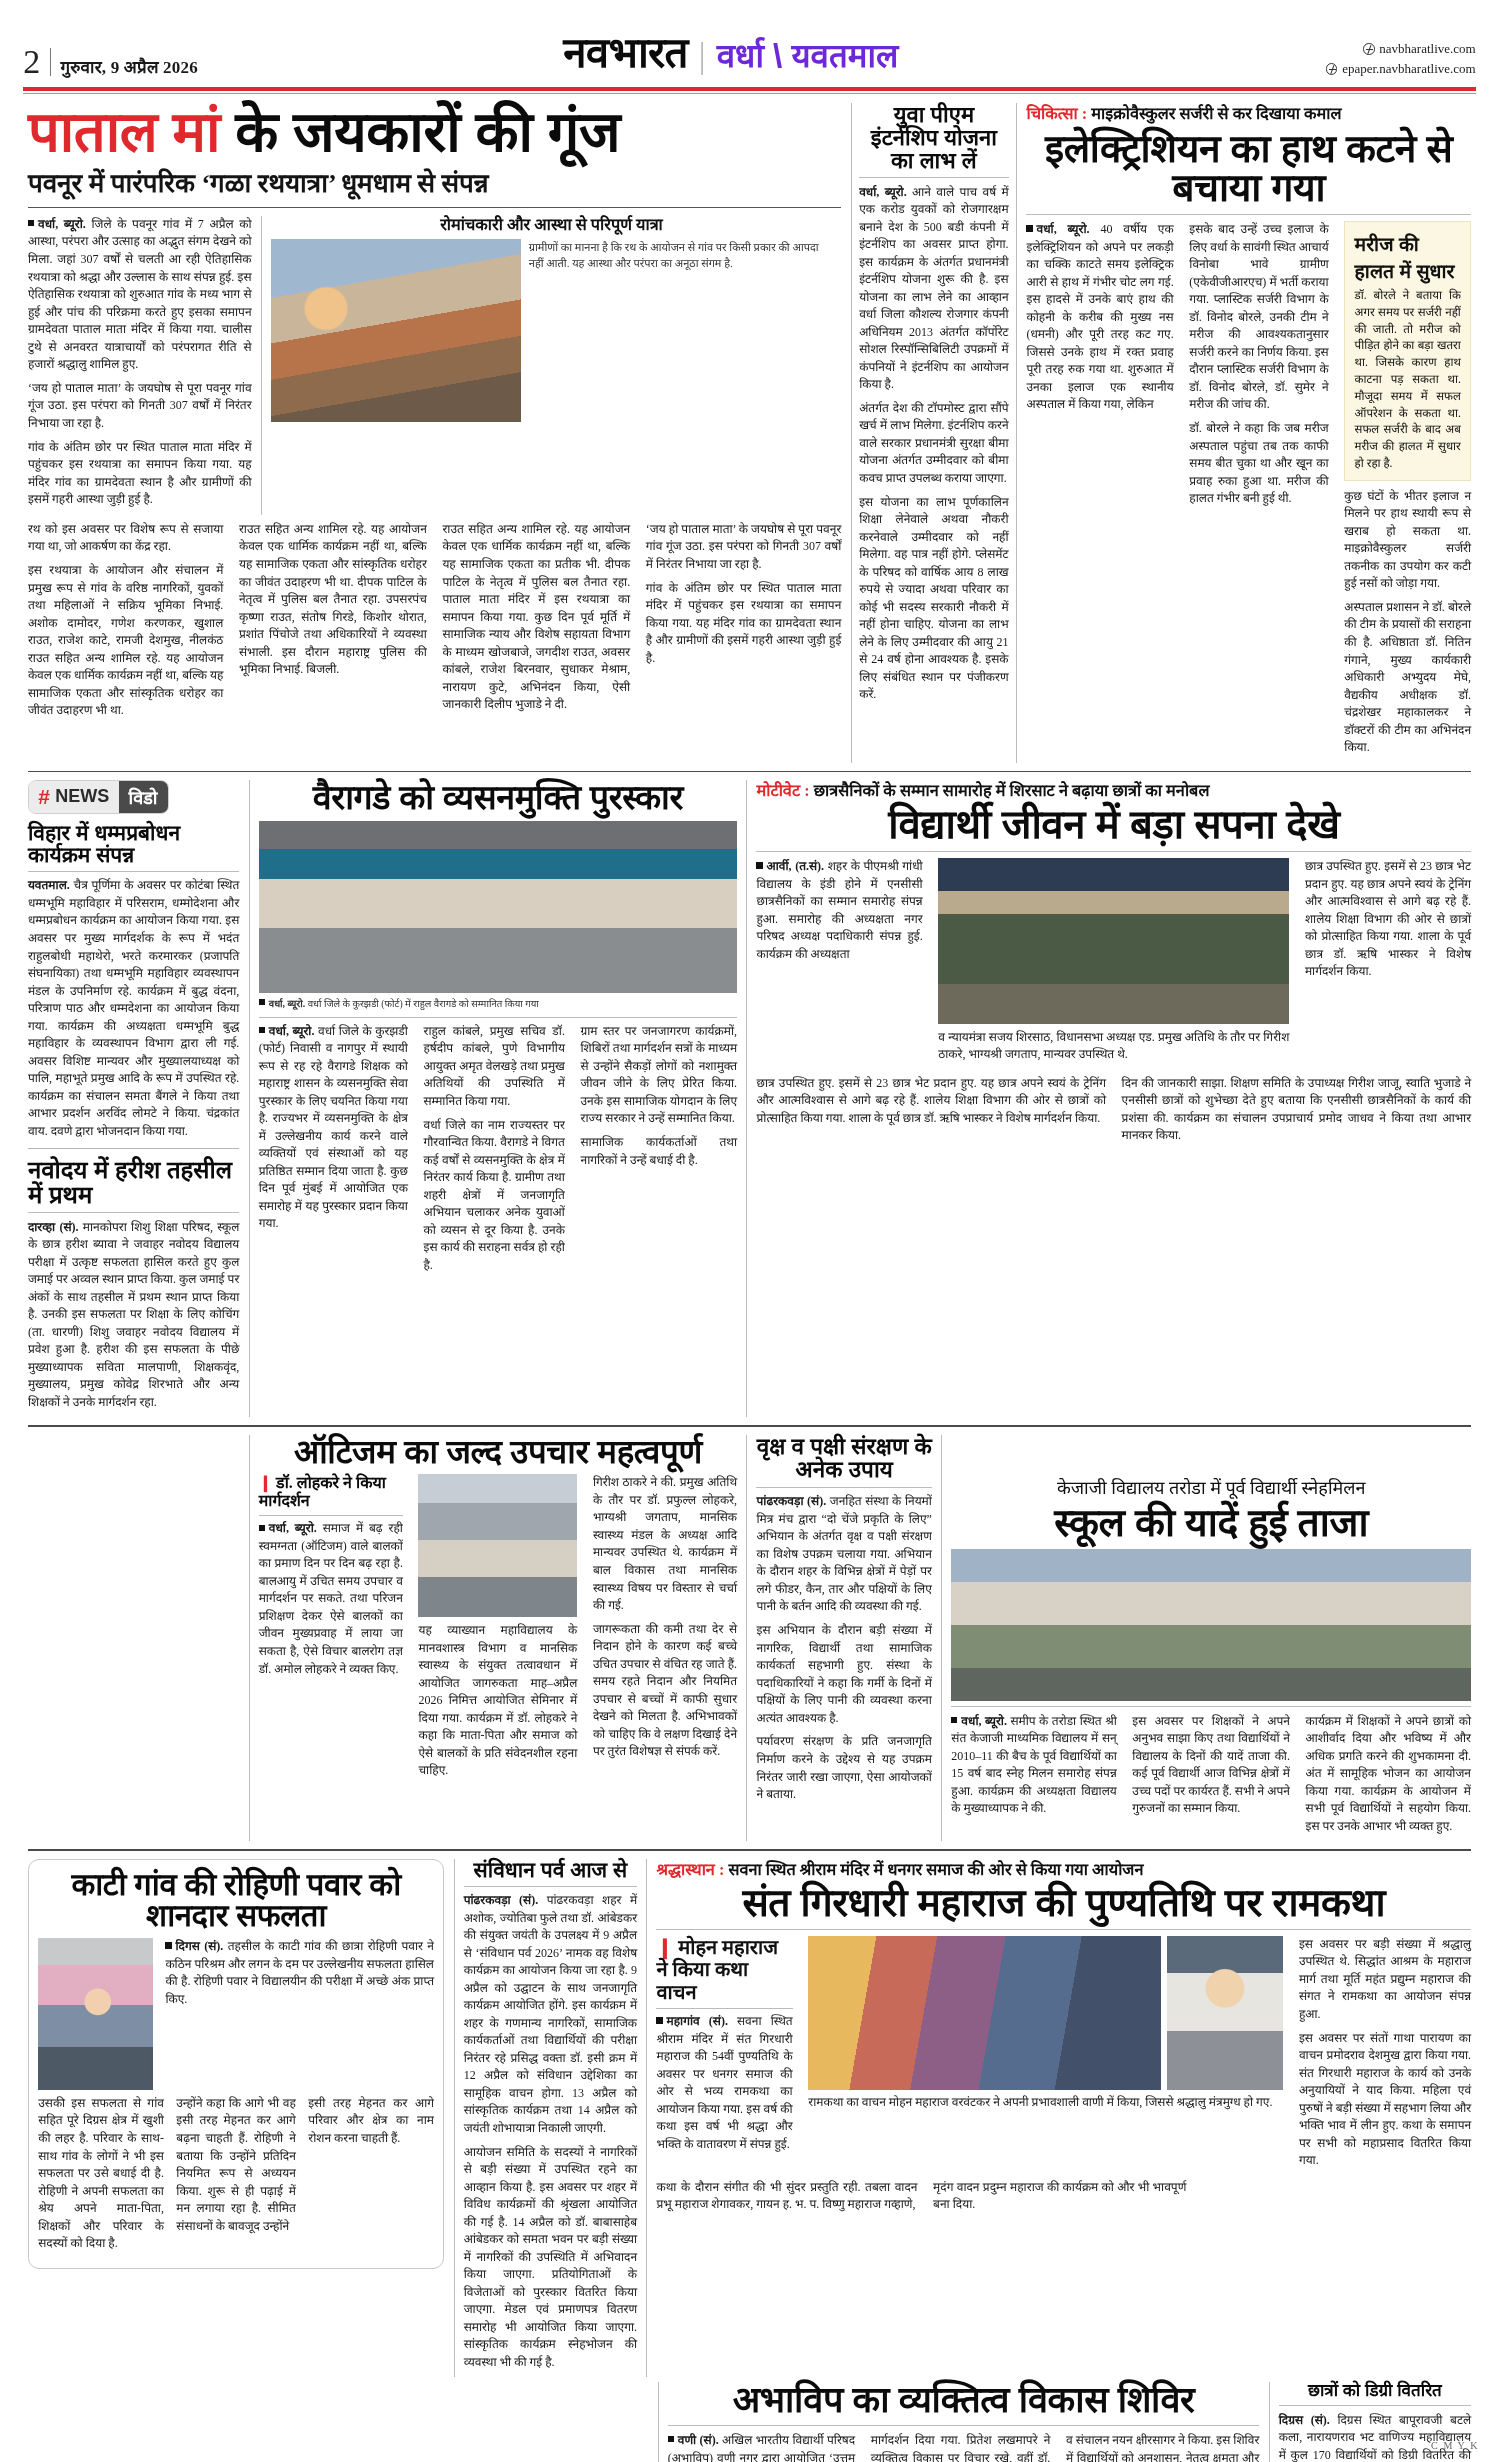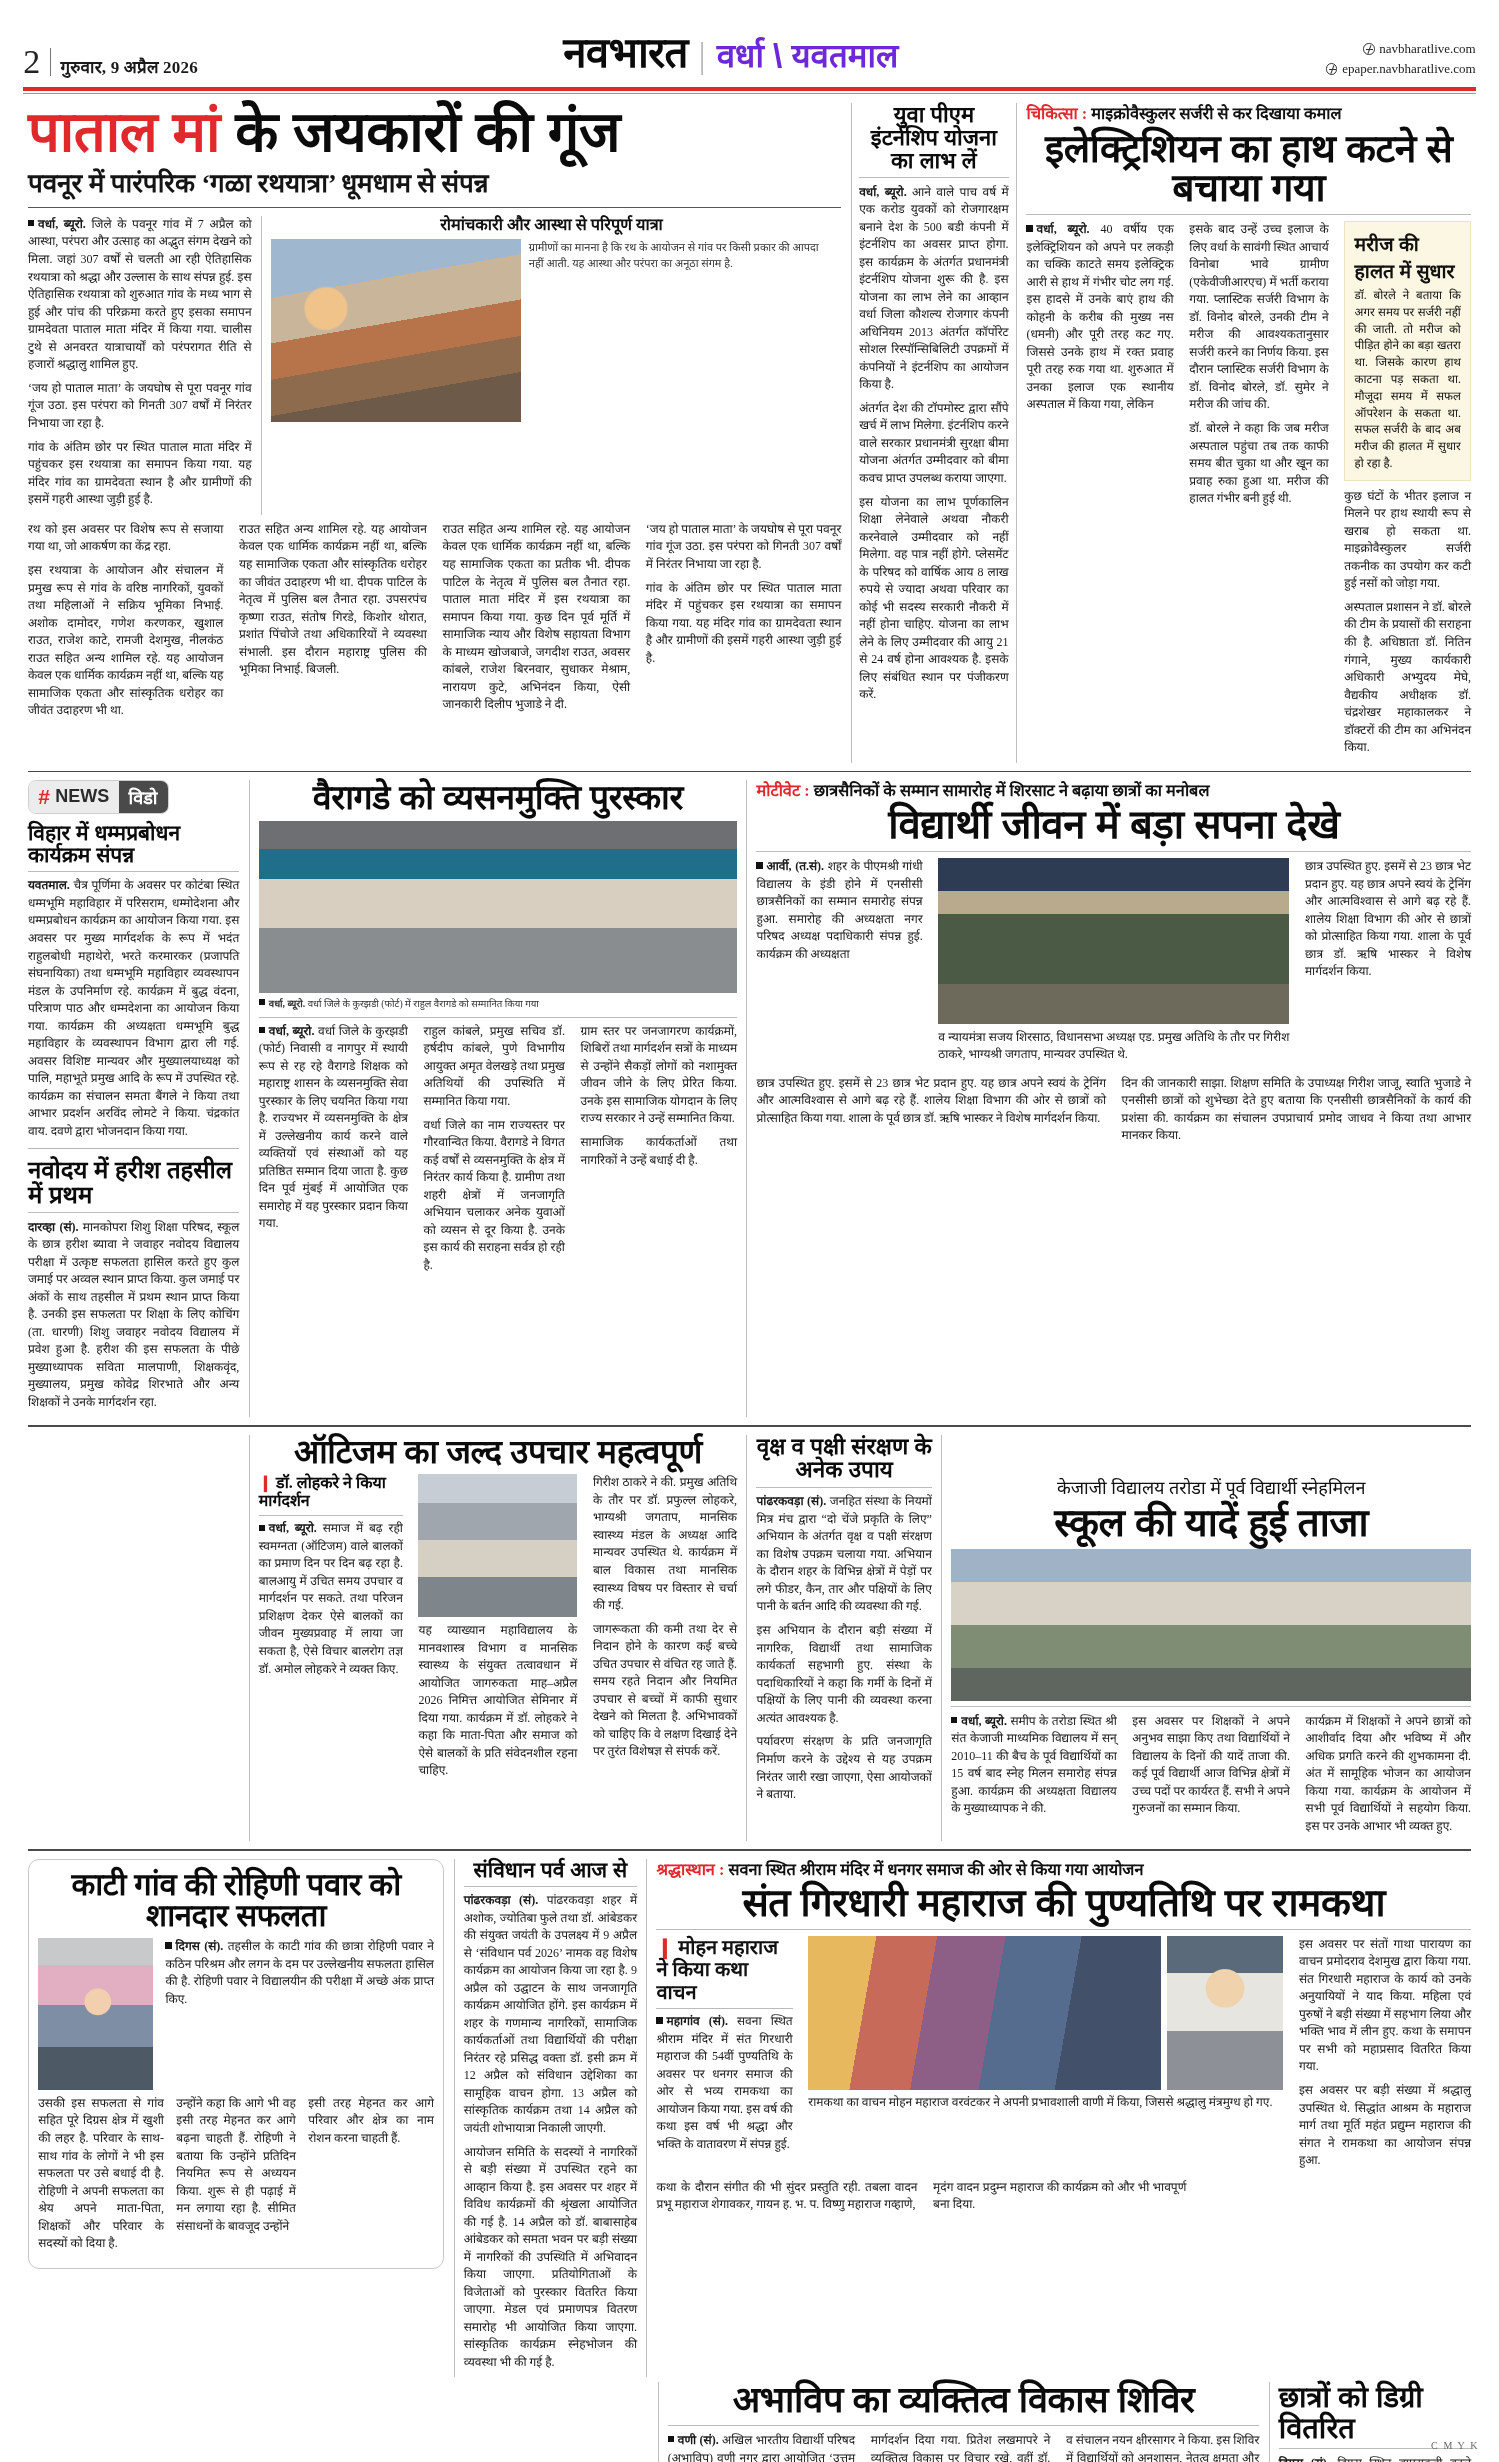--- a/index.html
+++ b/index.html
@@ -461,22 +461,22 @@
         <div style="flex:1;padding:0 7.8px;">
           <div class="row" style="gap:6.2px;">
             <div class="photo ph-ramkatha" style="flex:1;height:154px;"></div>
             <div class="photo ph-saint" style="width:116px;height:154px;"></div>
           </div>
           <div style="margin-top:4.7px;">
               <p class="body">रामकथा का वाचन मोहन महाराज वरवंटकर ने अपनी प्रभावशाली वाणी में किया, जिससे श्रद्धालु मंत्रमुग्ध हो गए.</p>
             </div>
         </div>
         <div style="width:180px;padding-left:7.8px;">
+            <p class="body">इस अवसर पर बड़ी संख्या में श्रद्धालु उपस्थित थे. सिद्धांत आश्रम के महाराज मार्ग तथा मूर्ति महंत प्रद्युम्न महाराज की संगत ने रामकथा का आयोजन संपन्न हुआ.</p>
             <p class="body">इस अवसर पर संतों गाथा पारायण का वाचन प्रमोदराव देशमुख द्वारा किया गया. संत गिरधारी महाराज के कार्य को उनके अनुयायियों ने याद किया. महिला एवं पुरुषों ने बड़ी संख्या में सहभाग लिया और भक्ति भाव में लीन हुए. कथा के समापन पर सभी को महाप्रसाद वितरित किया गया.</p>
-            <p class="body">इस अवसर पर बड़ी संख्या में श्रद्धालु उपस्थित थे. सिद्धांत आश्रम के महाराज मार्ग तथा मूर्ति महंत प्रद्युम्न महाराज की संगत ने रामकथा का आयोजन संपन्न हुआ.</p>
           </div>
       </div>
       <div class="row" style="margin-top:3.1px;">
         <div style="width:33%;padding-right:7.8px;">
             <p class="body">कथा के दौरान संगीत की भी सुंदर प्रस्तुति रही. तबला वादन प्रभू महाराज शेगावकर, गायन ह. भ. प. विष्णु महाराज गव्हाणे,</p>
           </div>
         <div style="width:33%;padding:0 7.8px;">
             <p class="body">मृदंग वादन प्रदुम्न महाराज की कार्यक्रम को और भी भावपूर्ण बना दिया.</p>
           </div>
         <div style="width:34%;padding-left:7.8px;"></div>
@@ -499,21 +499,21 @@
         <div style="width:33%;padding:0 7.8px;">
             <p class="body">मार्गदर्शन दिया गया. प्रितेश लखमापरे ने व्यक्तित्व विकास पर विचार रखे, वहीं डॉ. शिवा पाटिल पर मार्गदर्शन किया. शिविर में प्रतियोगी परीक्षाओं की तैयारी, साक्षात्कार कौशल और समयप्रबंधन जैसे विषयों पर जानकारी दी. इस दौरान सहभागी विद्यार्थियों ने बड़े उत्साह के साथ भाग लिया.</p>
           </div>
         <div style="width:34%;padding-left:7.8px;">
             <p class="body">व संचालन नयन क्षीरसागर ने किया. इस शिविर में विद्यार्थियों को अनुशासन, नेतृत्व क्षमता और सामाजिक दायित्वबोध के विषय में विस्तार से जानकारी दी गई. कार्यक्रम के अंत में सभी सहभागियों को प्रमाणपत्र वितरित किए गए.</p>
           </div>
       </div>
     </div>
     <div class="vr"></div>
     <div style="width:211px;padding:0 9.3px;">
-      <h2 class="head2" style="font-size:29px;">छात्रों को डिग्री वितरित</h2>
+      <h2 class="head2" style="font-size:17px;text-align:center;">छात्रों को डिग्री वितरित</h2>
       <div style="height:0.8px;background:#bbb;margin:5.4px 0;"></div>
       <div>
           <p class="body"><b>दिग्रस (सं).</b> दिग्रस स्थित बापूरावजी बटले कला, नारायणराव भट वाणिज्य महाविद्यालय में कुल 170 विद्यार्थियों को डिग्री वितरित की गई. महाविद्यालय में आयोजित दीक्षांत समारोह उत्साहपूर्वक आयोजित किया गया. इस अवसर पर महाविद्यालय के प्राचार्य, प्राध्यापक तथा पालक उपस्थित थे. कुल 170 विद्यार्थियों को डिग्री प्रमाणपत्र प्रदान किए गए.</p>
         </div>
     </div>
   </div>
 
   <div style="position:absolute;right:20px;bottom:11px;font-size:10px;letter-spacing:1.6px;color:#666;">C M Y K</div>
 </div>
 

